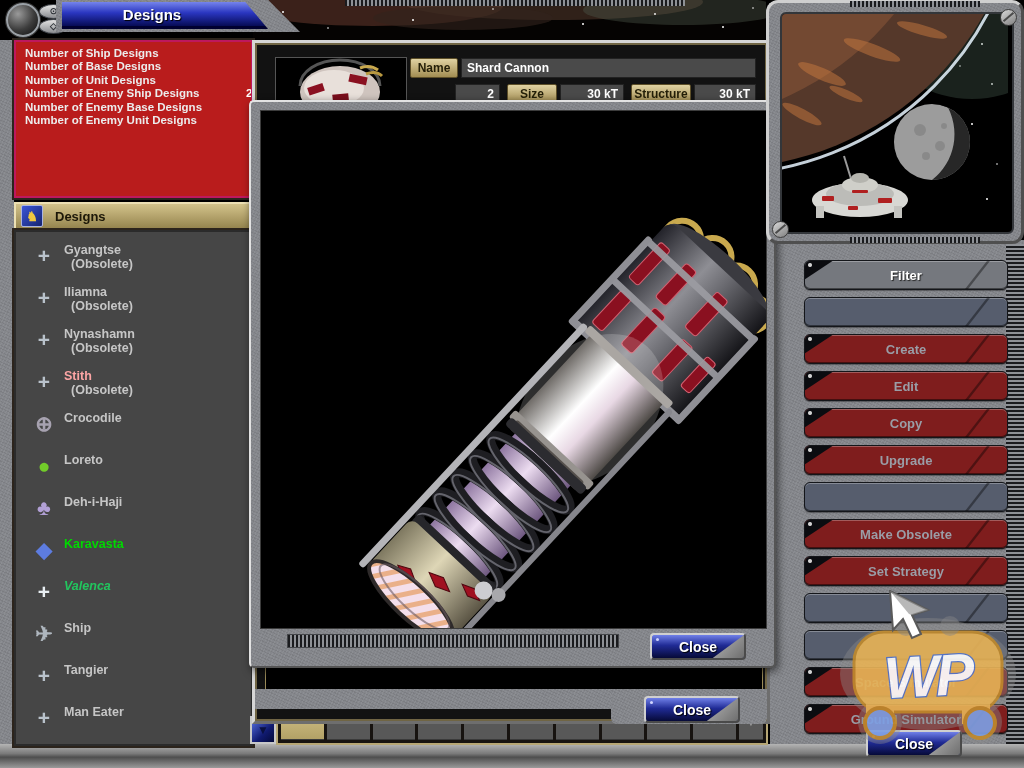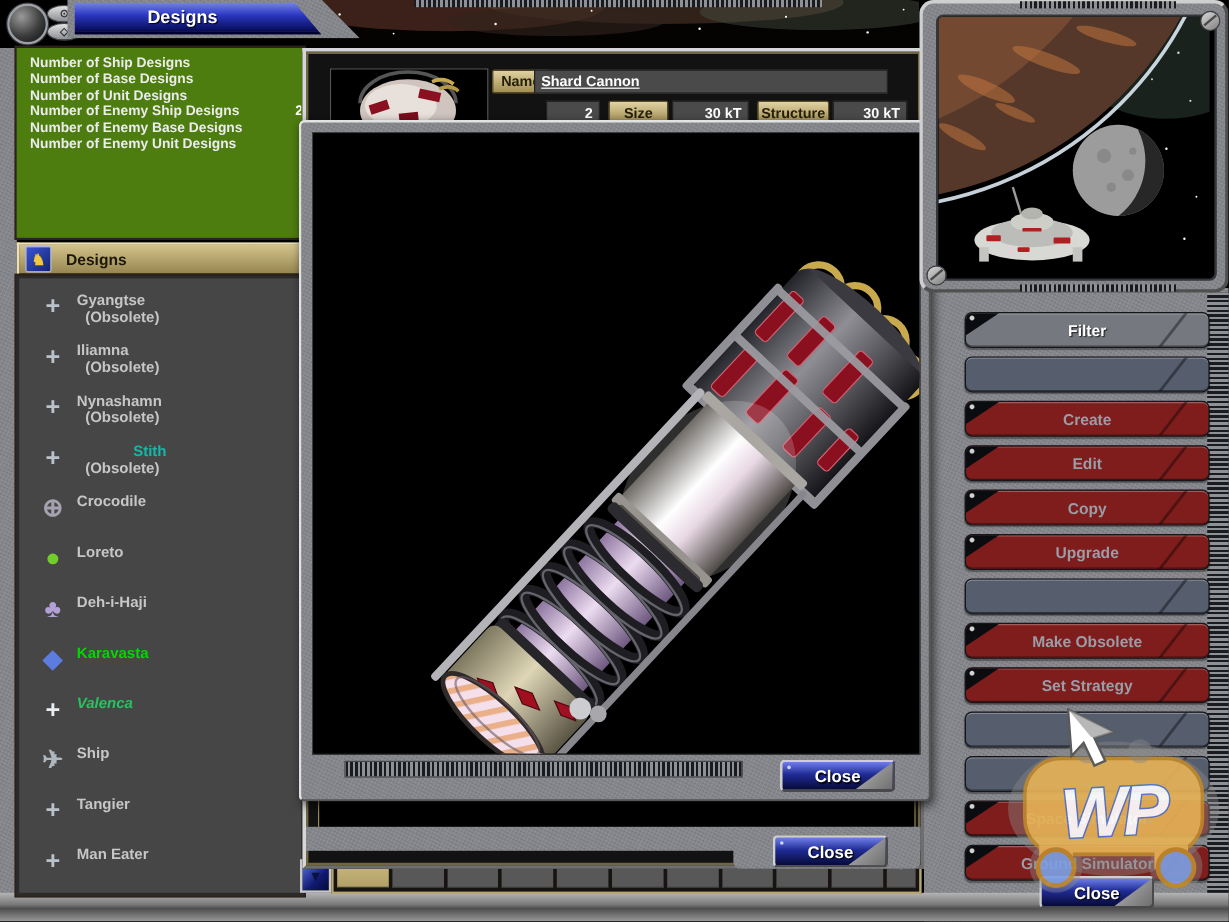--- a/index.html
+++ b/index.html
@@ -19,22 +19,22 @@
        background:linear-gradient(#e2e2e2,#8b8d91);display:flex;align-items:center;justify-content:center;
        font-size:9px;color:#2e3238;line-height:1;}
   .banner-metal{left:56px;top:0;width:244px;height:32px;clip-path:polygon(0 0,87% 0,100% 100%,0 100%);}
   .banner-blue{left:62px;top:2px;width:206px;height:27px;clip-path:polygon(0 0,89% 0,100% 100%,0 100%);
        background:linear-gradient(180deg,#7584ec 0%,#2a36c0 45%,#060b55 100%);
        display:flex;align-items:center;justify-content:center;color:#fff;font-size:15px;
        text-shadow:1px 1px 1px #000;padding-right:26px;box-sizing:border-box;
        border-bottom:3px solid #000030;}
 
   
-  .counts{left:14px;top:40px;width:239px;height:158px;background:#4d7c0f;
-       border:2px solid #4d7c0f;box-shadow:0 0 0 2px #2c241c;overflow:hidden;padding:5px 0 0 9px;box-sizing:border-box;}
+  .counts{left:14px;top:40px;width:239px;height:158px;background:#b91c1c;
+       border:2px solid #be185d;box-shadow:0 0 0 2px #2c241c;overflow:hidden;padding:5px 0 0 9px;box-sizing:border-box;}
   .count-row{color:#ececec;font-size:11.5px;line-height:13.4px;white-space:nowrap;}
   .partial-val{left:230px;top:45px;color:#fff;font-size:11.5px;}
 
   
   .dhdr{left:14px;top:202px;width:239px;height:28px;box-sizing:border-box;
        background:linear-gradient(#d3c38b,#96854f);border:2px solid;border-color:#ece0b4 #4a3e20 #4a3e20 #ece0b4;
        display:flex;align-items:center;color:#1c1708;font-size:13px;}
   .dhdr-icon{width:20px;height:20px;margin:0 12px 0 5px;border:1px solid #aab4e0;border-radius:2px;
        background:linear-gradient(135deg,#3a55d8,#16246e);display:flex;align-items:center;justify-content:center;
        color:#f0c840;font-size:13px;}
@@ -187,21 +187,21 @@
           <span class="ship-text"><span style="color: rgb(198, 198, 198);">Iliamna</span><span class="ship-sub">(Obsolete)</span></span>
         </div>
 
         <div class="ship-item">
           <span class="ship-icon" style="color: rgb(185, 194, 203);">+</span>
           <span class="ship-text"><span style="color: rgb(198, 198, 198);">Nynashamn</span><span class="ship-sub">(Obsolete)</span></span>
         </div>
 
         <div class="ship-item">
           <span class="ship-icon" style="color: rgb(185, 194, 203);">+</span>
-          <span class="ship-text"><span style="color: #14b8a6; margin-left: 47px;">Stith</span><span class="ship-sub">(Obsolete)</span></span>
+          <span class="ship-text"><span style="color: #fca5a5;">Stith</span><span class="ship-sub">(Obsolete)</span></span>
         </div>
 
         <div class="ship-item">
           <span class="ship-icon" style="color: rgb(167, 162, 176);">⊕</span>
           <span class="ship-text"><span style="color: rgb(198, 198, 198); margin-top: 26px;">Crocodile</span><span class="ship-sub"></span></span>
         </div>
 
         <div class="ship-item">
           <span class="ship-icon" style="color: rgb(114, 204, 42);">●</span>
           <span class="ship-text"><span style="color: rgb(198, 198, 198);">Loreto</span><span class="ship-sub"></span></span>
@@ -258,21 +258,21 @@
           <rect x="-30" y="-14" width="16" height="8" fill="#8a1020" transform="rotate(-18)"></rect>
           <rect x="6" y="-20" width="18" height="8" fill="#8a1020" transform="rotate(12)"></rect>
           <rect x="-8" y="2" width="16" height="7" fill="#7a0e1c" transform="rotate(-6)"></rect>
           <path d="M-40,-6 A40,26 0 0 1 40,-6" fill="none" stroke="#555" stroke-width="3"></path>
           <path d="M20,-24 q10,-4 18,2" stroke="#c9a94e" stroke-width="3" fill="none"></path>
           <path d="M26,-18 q10,-4 16,2" stroke="#b89840" stroke-width="3" fill="none"></path>
         </g>
       </svg>
     </div>
     <div class="abs flabel" style="left:155px;top:15px;width:48px;height:20px;">Name</div>
-    <div class="abs fval" style="left:190px;top:15px;width:295px;height:20px;text-decoration:underline;">Shard Cannon</div>
+    <div class="abs fval" style="left:206px;top:15px;width:295px;height:20px;">Shard Cannon</div>
     <div class="abs flabel" style="left:153px;top:41px;width:44px;height:19px;margin-top:26px;">Level</div>
     <div class="abs fval num" style="left:200px;top:41px;width:45px;height:19px;">2</div>
     <div class="abs flabel" style="left:252px;top:41px;width:50px;height:19px;">Size</div>
     <div class="abs fval num" style="left:305px;top:41px;width:64px;height:19px;">30 kT</div>
     <div class="abs flabel" style="left:376px;top:41px;width:60px;height:19px;">Structure</div>
     <div class="abs fval num" style="left:439px;top:41px;width:62px;height:19px;">30 kT</div>
 
     <div class="abs dlg-strip"></div>
     <div class="abs metal dlg-bar"></div>
     <div class="abs metal dlg-tab"></div>

